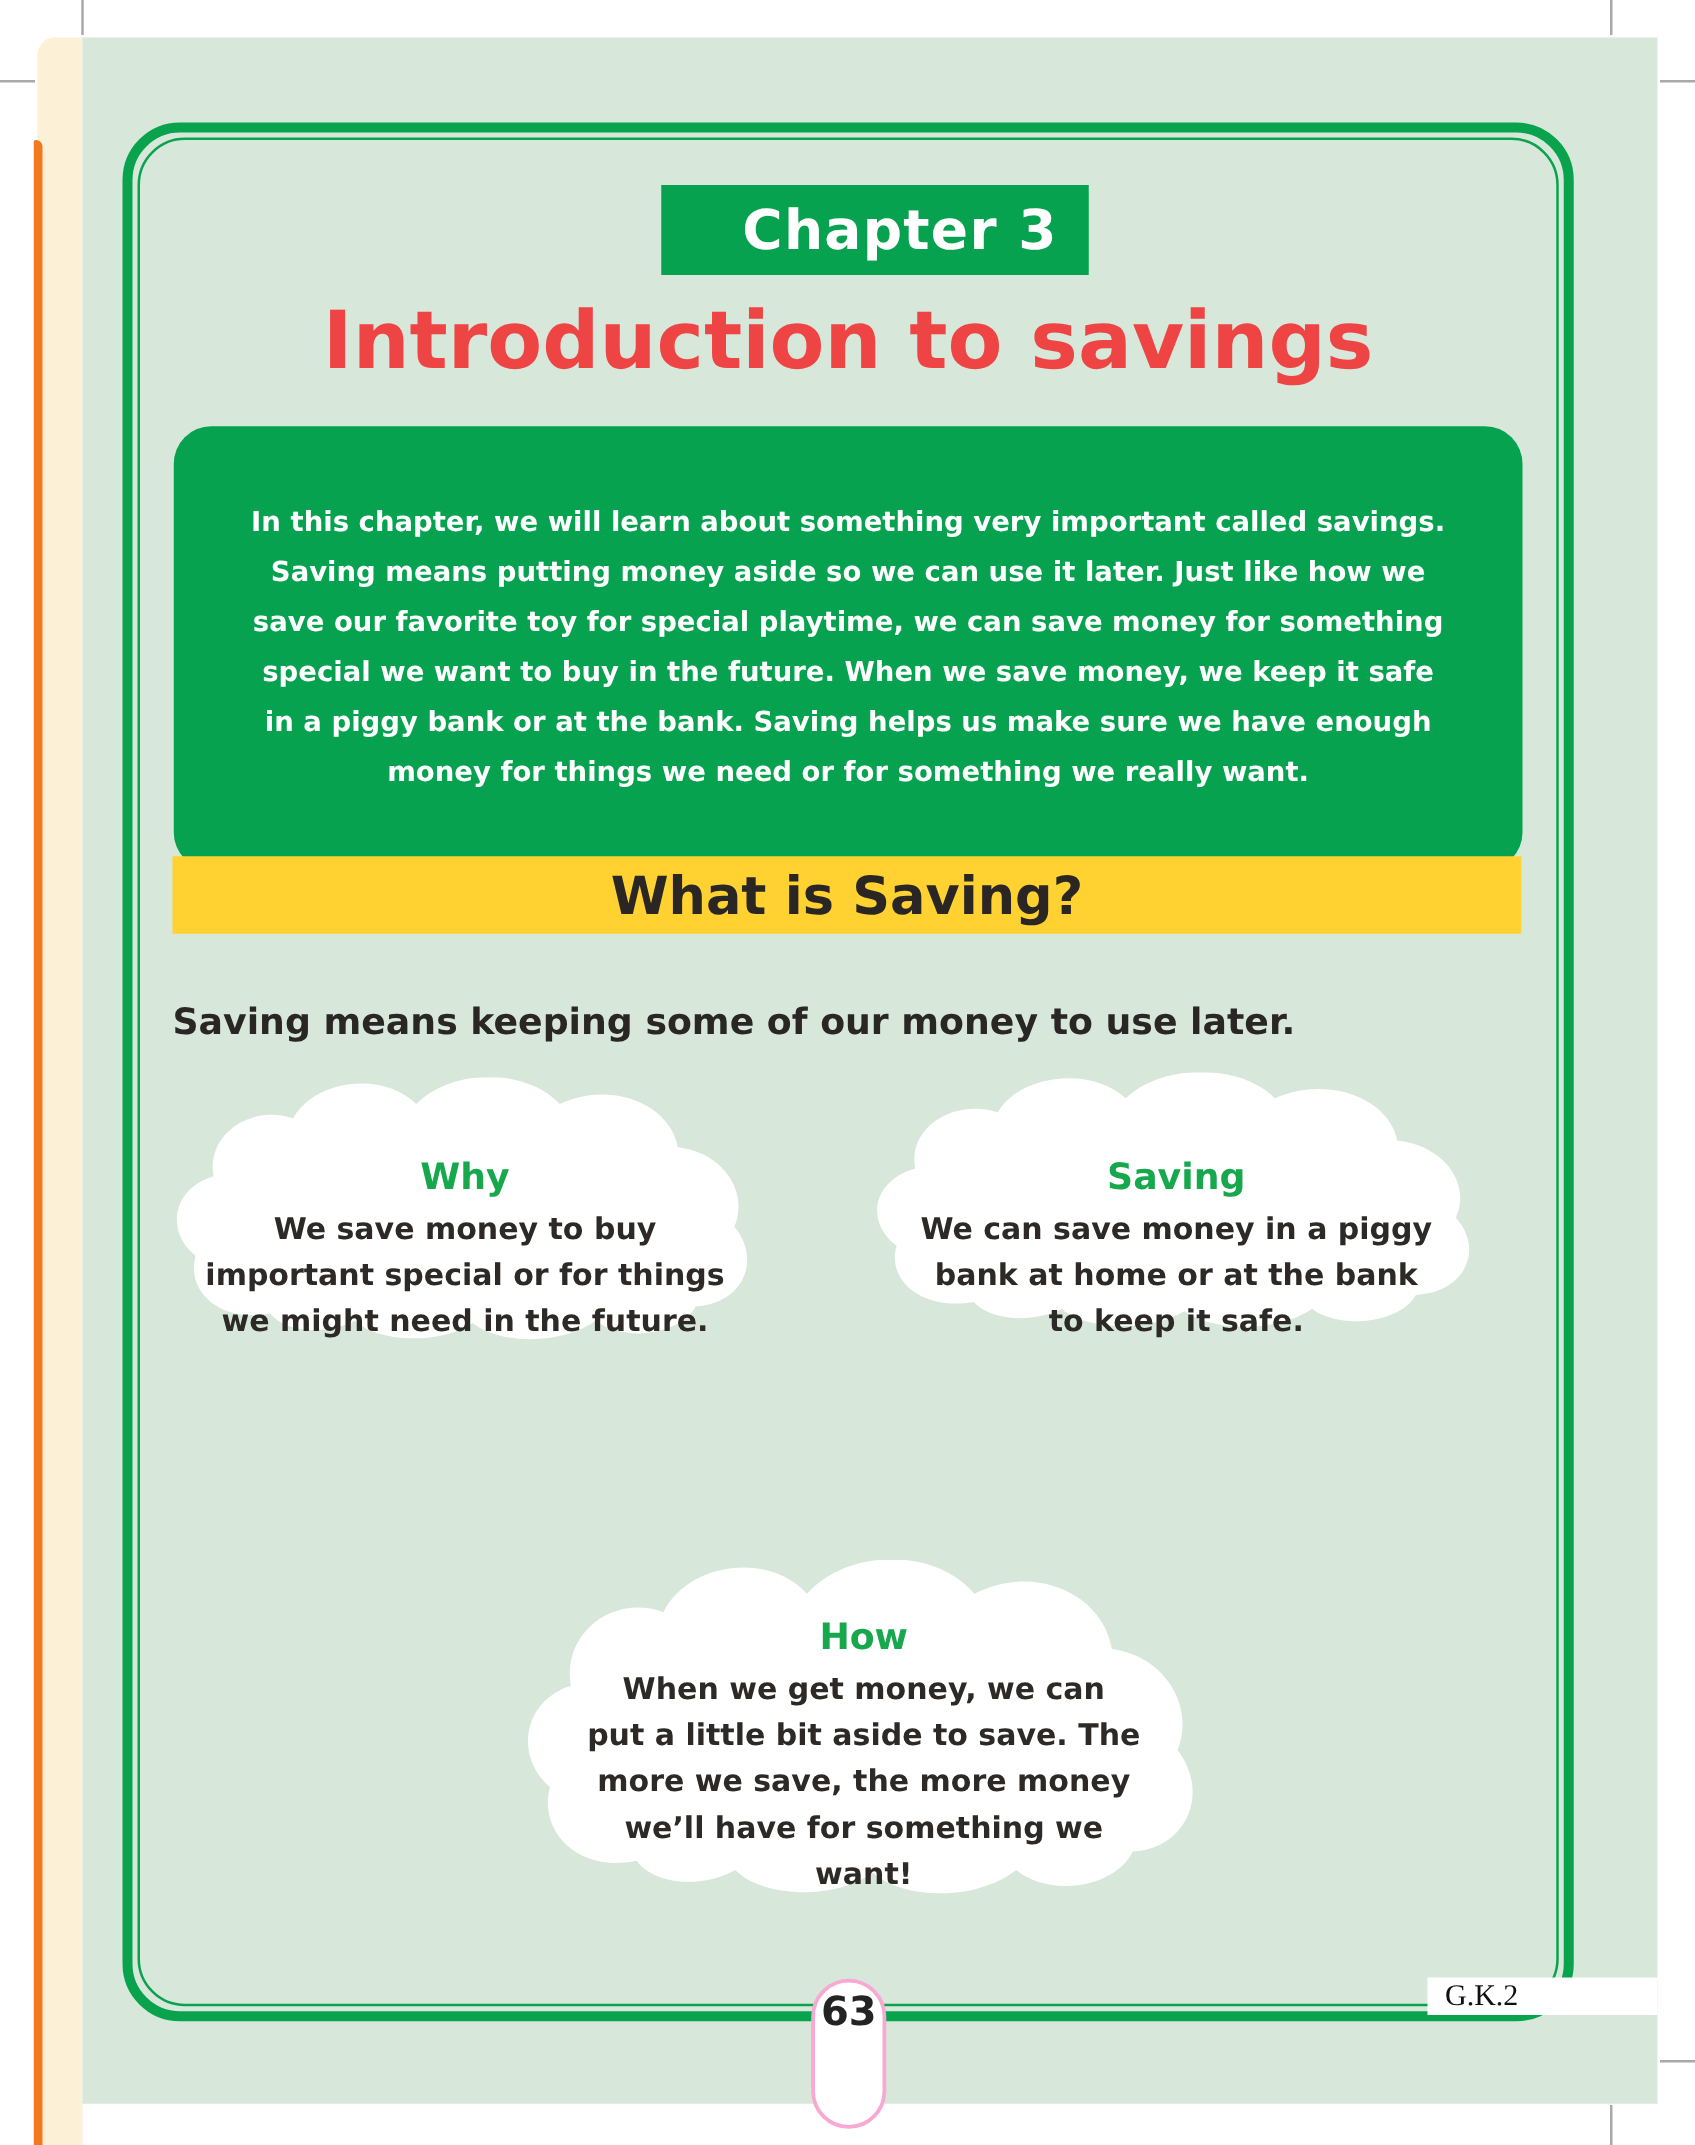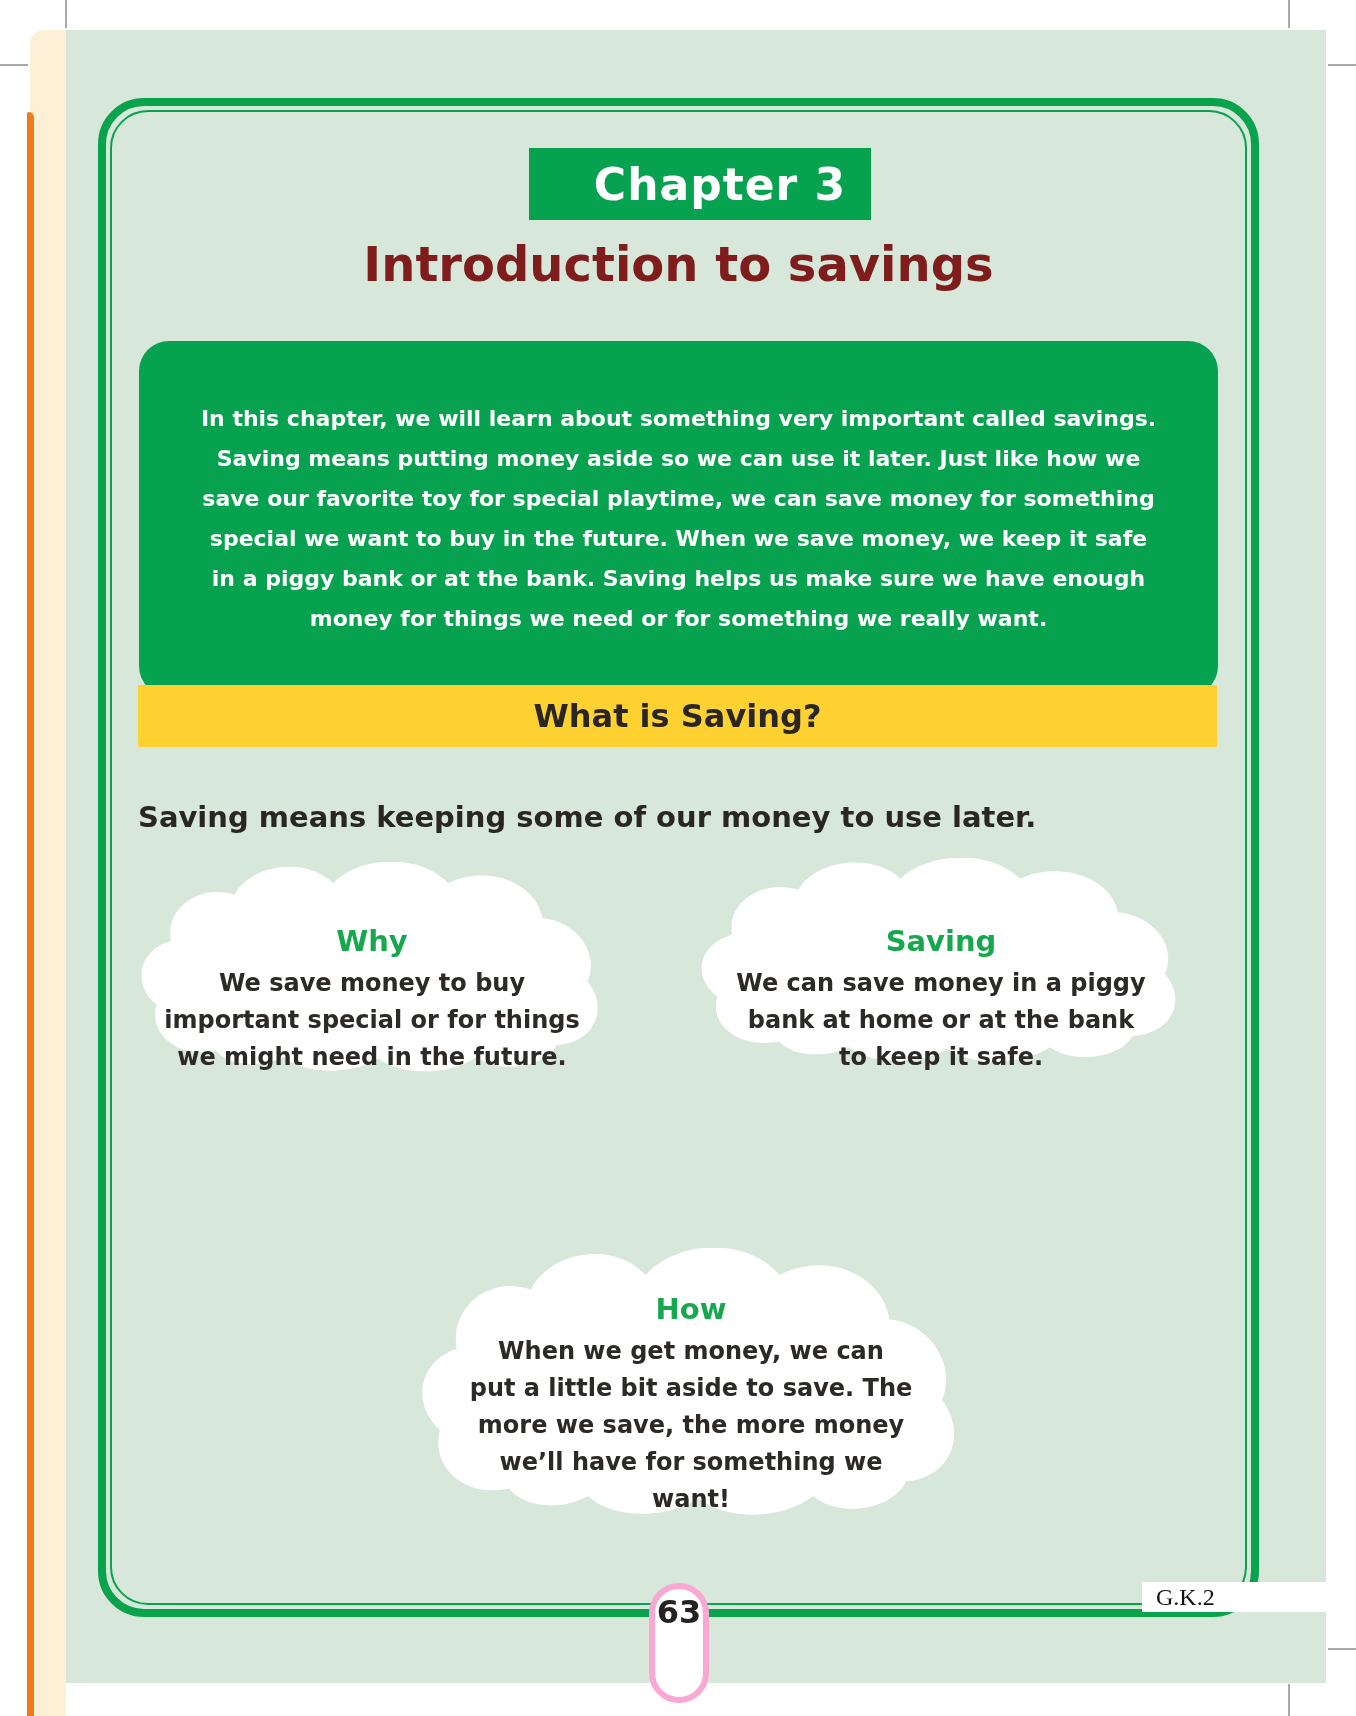--- a/index.html
+++ b/index.html
@@ -20,31 +20,31 @@
   .border-outer{position:absolute;left:98px;top:98px;width:1161px;height:1519px;
     box-sizing:border-box;border:8px solid #09a24d;border-radius:46px;z-index:1;}
   .border-inner{position:absolute;left:110px;top:110px;width:1137px;height:1495px;
     box-sizing:border-box;border:2px solid #09a24d;border-radius:38px;z-index:1;}
   
   .chapter-badge{position:absolute;left:529px;top:148px;width:302px;height:72px;
     background:#07a24f;display:flex;align-items:center;justify-content:center;z-index:2;padding-left:40px;}
   .chapter-badge span{color:#ffffff;font-size:44px;font-weight:bold;letter-spacing:1px;}
   
   .page-title{position:absolute;left:98px;top:236px;width:1161px;text-align:center;
-    color:#7f1d1d;font-size:48px;font-weight:bold;letter-spacing:0px;z-index:2;}
+    color:#ef4444;font-size:64px;font-weight:bold;letter-spacing:0px;z-index:2;}
   
   .intro-box{position:absolute;left:139px;top:341px;width:1079px;height:355px;
     box-sizing:border-box;background:#07a24f;border-radius:30px;z-index:2;
     display:flex;align-items:center;justify-content:center;}
   .intro-box p{margin:0;padding:0 30px;color:#ffffff;font-size:22px;font-weight:bold;
     line-height:40px;text-align:center;white-space:pre-line;}
   
   .section-banner{position:absolute;left:138px;top:685px;width:1079px;height:62px;
     background:#ffd231;display:flex;align-items:center;justify-content:center;z-index:2;}
-  .section-banner span{color:#292623;font-size:32px;font-weight:bold;}
+  .section-banner span{color:#292623;font-size:42px;font-weight:bold;}
   
   .definition{position:absolute;left:138px;top:800px;width:1080px;color:#292623;
     font-size:29px;font-weight:bold;z-index:2;}
   
   .cloud{position:absolute;z-index:2;}
   .cloud svg{position:absolute;left:0;top:0;width:100%;height:100%;}
   .cloud-content{position:absolute;left:0;width:100%;text-align:center;z-index:3;}
   .cloud-heading{color:#17a84e;font-size:29px;font-weight:bold;margin-bottom:7px;}
   .cloud-text{color:#2c2926;font-size:24px;font-weight:bold;line-height:37px;white-space:pre-line;}
   .cloud-why{left:136px;top:862px;width:472px;height:212px;}
@@ -52,21 +52,21 @@
   .cloud-where{left:696px;top:858px;width:490px;height:206px;}
   .cloud-where .cloud-content{top:66px;}
   .cloud-how{left:416px;top:1248px;width:550px;height:270px;}
   .cloud-how .cloud-content{top:44px;}
   
   .gk-band{position:absolute;left:1142px;top:1582px;width:184px;height:30px;background:#ffffff;
     z-index:3;display:flex;align-items:center;}
   .gk-band span{font-family:"Liberation Serif","DejaVu Serif",serif;font-size:24px;color:#101010;
     padding-left:14px;line-height:30px;}
   .page-pill{position:absolute;left:649px;top:1583px;width:60px;height:120px;background:#ffffff;
-    box-sizing:border-box;border:6px solid #f9a8d4;border-radius:30px;z-index:3;
+    box-sizing:border-box;border:3px solid #f9a8d4;border-radius:30px;z-index:3;
     text-align:center;}
   .page-pill span{display:inline-block;margin-top:4px;font-size:32px;font-weight:bold;color:#232323;}
 </style>
 </head>
 <body>
 
 <div class="artboard">
 
   <div class="cropmark" style="left:65px;top:0;width:2px;height:28px;"></div>
   <div class="cropmark" style="left:0;top:64px;width:28px;height:2px;"></div>

